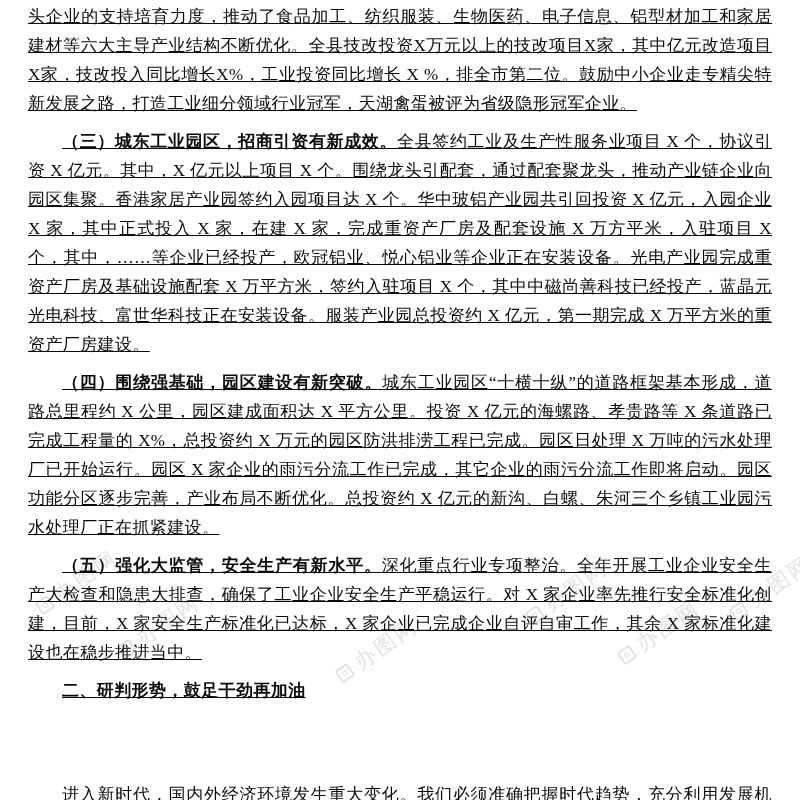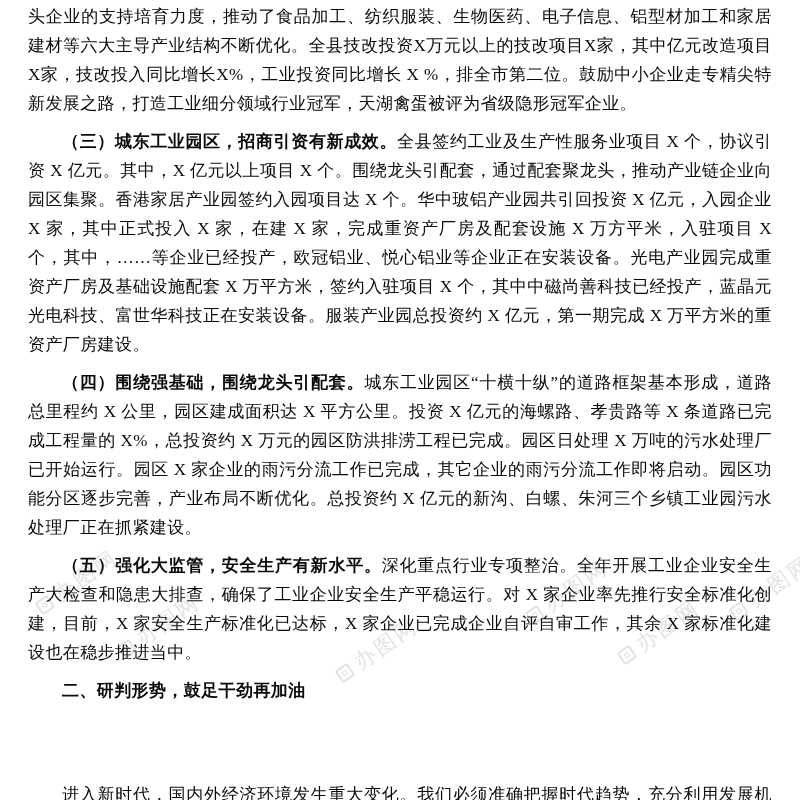--- a/index.html
+++ b/index.html
@@ -46,21 +46,21 @@
   
   .doc {
     position: relative;
     z-index: 1;
     padding: 2px 28px 0 28px;
     font-size: 17px;
     line-height: 29px;
     text-align: justify;
     letter-spacing: 0.4px;
   }
-  .para { text-indent: 2em; margin-bottom: 9px; }
+  .para { text-indent: 2em; margin-bottom: 9px; text-decoration: underline; }
   .para.first { text-indent: 0; }
   .lead { font-weight: bold; }
   .heading { font-weight: bold; margin-top: 3px; }
   .page-gap { height: 66px; }
 </style>
 </head>
 <body>
 
 <div class="page">
 
@@ -95,21 +95,21 @@
 
     <p class="para first">
       <span>头企业的支持培育力度，推动了食品加工、纺织服装、生物医药、电子信息、铝型材加工和家居建材等六大主导产业结构不断优化。全县技改投资X万元以上的技改项目X家，其中亿元改造项目X家，技改投入同比增长X%，工业投资同比增长 X %，排全市第二位。鼓励中小企业走专精尖特新发展之路，打造工业细分领域行业冠军，天湖禽蛋被评为省级隐形冠军企业。</span>
     </p>
 
     <p class="para">
       <span class="lead">（三）城东工业园区，招商引资有新成效。</span><span>全县签约工业及生产性服务业项目 X 个，协议引资 X 亿元。其中，X 亿元以上项目 X 个。围绕龙头引配套，通过配套聚龙头，推动产业链企业向园区集聚。香港家居产业园签约入园项目达 X 个。华中玻铝产业园共引回投资 X 亿元，入园企业 X 家，其中正式投入 X 家，在建 X 家，完成重资产厂房及配套设施 X 万方平米，入驻项目 X 个，其中，……等企业已经投产，欧冠铝业、悦心铝业等企业正在安装设备。光电产业园完成重资产厂房及基础设施配套 X 万平方米，签约入驻项目 X 个，其中中磁尚善科技已经投产，蓝晶元光电科技、富世华科技正在安装设备。服装产业园总投资约 X 亿元，第一期完成 X 万平方米的重资产厂房建设。</span>
     </p>
 
     <p class="para">
-      <span class="lead">（四）围绕强基础，围绕龙头引配套。</span><span>城东工业园区“十横十纵”的道路框架基本形成，道路总里程约 X 公里，园区建成面积达 X 平方公里。投资 X 亿元的海螺路、孝贵路等 X 条道路已完成工程量的 X%，总投资约 X 万元的园区防洪排涝工程已完成。园区日处理 X 万吨的污水处理厂已开始运行。园区 X 家企业的雨污分流工作已完成，其它企业的雨污分流工作即将启动。园区功能分区逐步完善，产业布局不断优化。总投资约 X 亿元的新沟、白螺、朱河三个乡镇工业园污水处理厂正在抓紧建设。</span>
+      <span class="lead">（四）围绕强基础，园区建设有新突破。</span><span>城东工业园区“十横十纵”的道路框架基本形成，道路总里程约 X 公里，园区建成面积达 X 平方公里。投资 X 亿元的海螺路、孝贵路等 X 条道路已完成工程量的 X%，总投资约 X 万元的园区防洪排涝工程已完成。园区日处理 X 万吨的污水处理厂已开始运行。园区 X 家企业的雨污分流工作已完成，其它企业的雨污分流工作即将启动。园区功能分区逐步完善，产业布局不断优化。总投资约 X 亿元的新沟、白螺、朱河三个乡镇工业园污水处理厂正在抓紧建设。</span>
     </p>
 
     <p class="para">
       <span class="lead">（五）强化大监管，安全生产有新水平。</span><span>深化重点行业专项整治。全年开展工业企业安全生产大检查和隐患大排查，确保了工业企业安全生产平稳运行。对 X 家企业率先推行安全标准化创建，目前，X 家安全生产标准化已达标，X 家企业已完成企业自评自审工作，其余 X 家标准化建设也在稳步推进当中。</span>
     </p>
 
     <p class="para heading">
       <span>二、研判形势，鼓足干劲再加油</span>
     </p>
 

